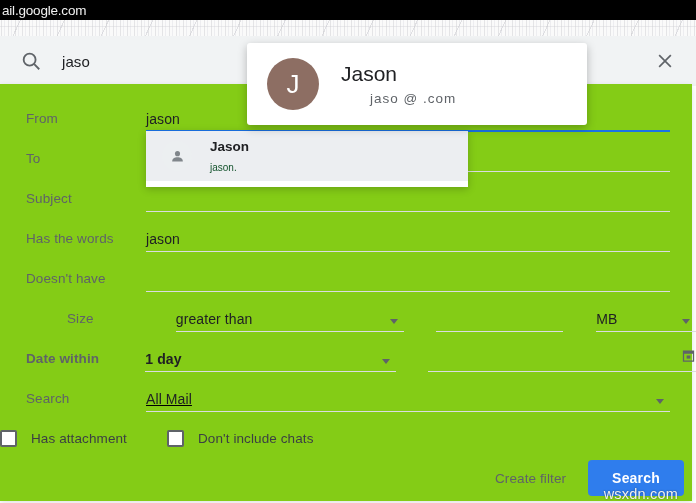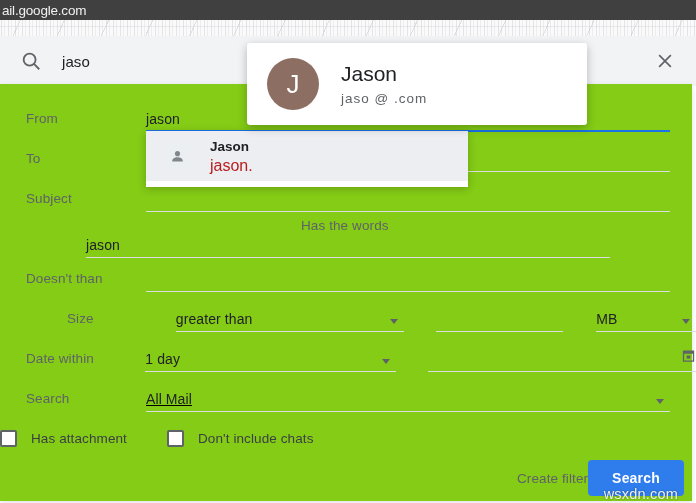--- a/index.html
+++ b/index.html
@@ -11,21 +11,21 @@
     font-family: "Liberation Sans", sans-serif;
     background: #ffffff;
     position: relative;
   }
 
   
   .urlbar {
     position: absolute;
     left: 0; top: 0;
     width: 696px; height: 20px;
-    background: #404040;
+    background: #000000;
     display: flex;
     align-items: center;
     padding-left: 2px;
     overflow: hidden;
     white-space: nowrap;
   }
   .url-domain {
     color: #f1f1f1;
     font-size: 13.5px;
     letter-spacing: -0.2px;
@@ -150,24 +150,24 @@
     width: 0; height: 0;
     border-left: 4.5px solid transparent;
     border-right: 4.5px solid transparent;
     border-top: 5px solid #5f6368;
   }
 
   
   #row-from   { top: 14px; }
   #row-to     { top: 54px; }
   #row-subject{ top: 94px; }
-  #row-words  { top: 134px; flex-direction: column; }
+  #row-words  { top: 134px; }
   #row-nothave{ top: 174px; }
   #row-size   { top: 214px; padding-left: 41px; }
-  #row-date   { top: 254px; }
+  #row-date   { top: 254px; font-weight: bold; }
   #row-search { top: 294px; }
 
   .f-wide { width: 524px; }
   .f-sizeop { width: 252px; }
   .f-sizeval { width: 140px; margin-left: 32px; }
   .f-sizeunit { width: 110px; margin-left: 33px; }
   .f-dateop { width: 252px; }
   .f-dateval { width: 270px; margin-left: 32px; }
   .f-searchscope { width: 524px; text-decoration: underline; }
 
@@ -206,20 +206,21 @@
   .actions {
     position: absolute;
     right: 8px; top: 376px;
     display: flex;
     align-items: center;
   }
   .create-filter {
     font-size: 13.5px;
     color: #5f6368;
     cursor: pointer;
+    margin-right: 22px;
     letter-spacing: 0.1px;
   }
   .search-btn {
     background: #2f7ded;
     color: #ffffff;
     font-size: 14px;
     font-weight: bold;
     border: none;
     border-radius: 4px;
     padding: 10px 24px;
@@ -251,21 +252,21 @@
     border-radius: 50%;
     background: #eceff1;
     display: flex;
     align-items: center;
     justify-content: center;
     flex: none;
     color: #80868b;
   }
   .ac-text { margin-left: 18px; line-height: 1.25; }
   .ac-name { font-size: 13.5px; font-weight: bold; color: #202124; }
-  .ac-mail { font-size: 16px; color: #b91c1c; }
+  .ac-mail { font-size: 10px; color: #14532d; }
 
   
   .hovercard {
     position: absolute;
     left: 247px; top: 43px;
     width: 340px; height: 82px;
     background: #ffffff;
     border-radius: 3px;
     box-shadow: 0 3px 10px rgba(0,0,0,0.26);
     display: flex;
@@ -279,21 +280,21 @@
     background: #8d6e63;
     color: #ffffff;
     font-size: 26px;
     display: flex;
     align-items: center;
     justify-content: center;
     flex: none;
   }
   .hc-text { margin-left: 22px; }
   .hc-name { font-size: 21px; color: #202124; line-height: 1.1; }
-  .hc-mail { font-size: 13.5px; color: #5f6368; margin-top: 5px; letter-spacing: 1px; }
+  .hc-mail { font-size: 13.5px; color: #5f6368; margin-top: 5px; letter-spacing: 1px; margin-left: 29px; }
 
   
   .watermark {
     position: absolute;
     right: 18px; bottom: 1px;
     font-size: 14.5px;
     color: #f0f0f0;
     text-shadow: 0 0 2px rgba(0,0,0,0.45);
     z-index: 60;
     pointer-events: none;
@@ -353,21 +354,21 @@
 
   <div class="row" id="row-words">
     <div class="row-label">Has the words</div>
     <div class="field f-wide">
       <span class="val">jason</span>
       <span class="uline"></span>
     </div>
   </div>
 
   <div class="row" id="row-nothave">
-    <div class="row-label">Doesn't than</div>
+    <div class="row-label">Doesn't have</div>
     <div class="field f-wide">
       <span class="val"></span>
       <span class="uline"></span>
     </div>
   </div>
 
   <div class="row" id="row-size">
     <div class="row-label">Size</div>
     <div class="field f-sizeop">
       <span class="val">greater than</span>

